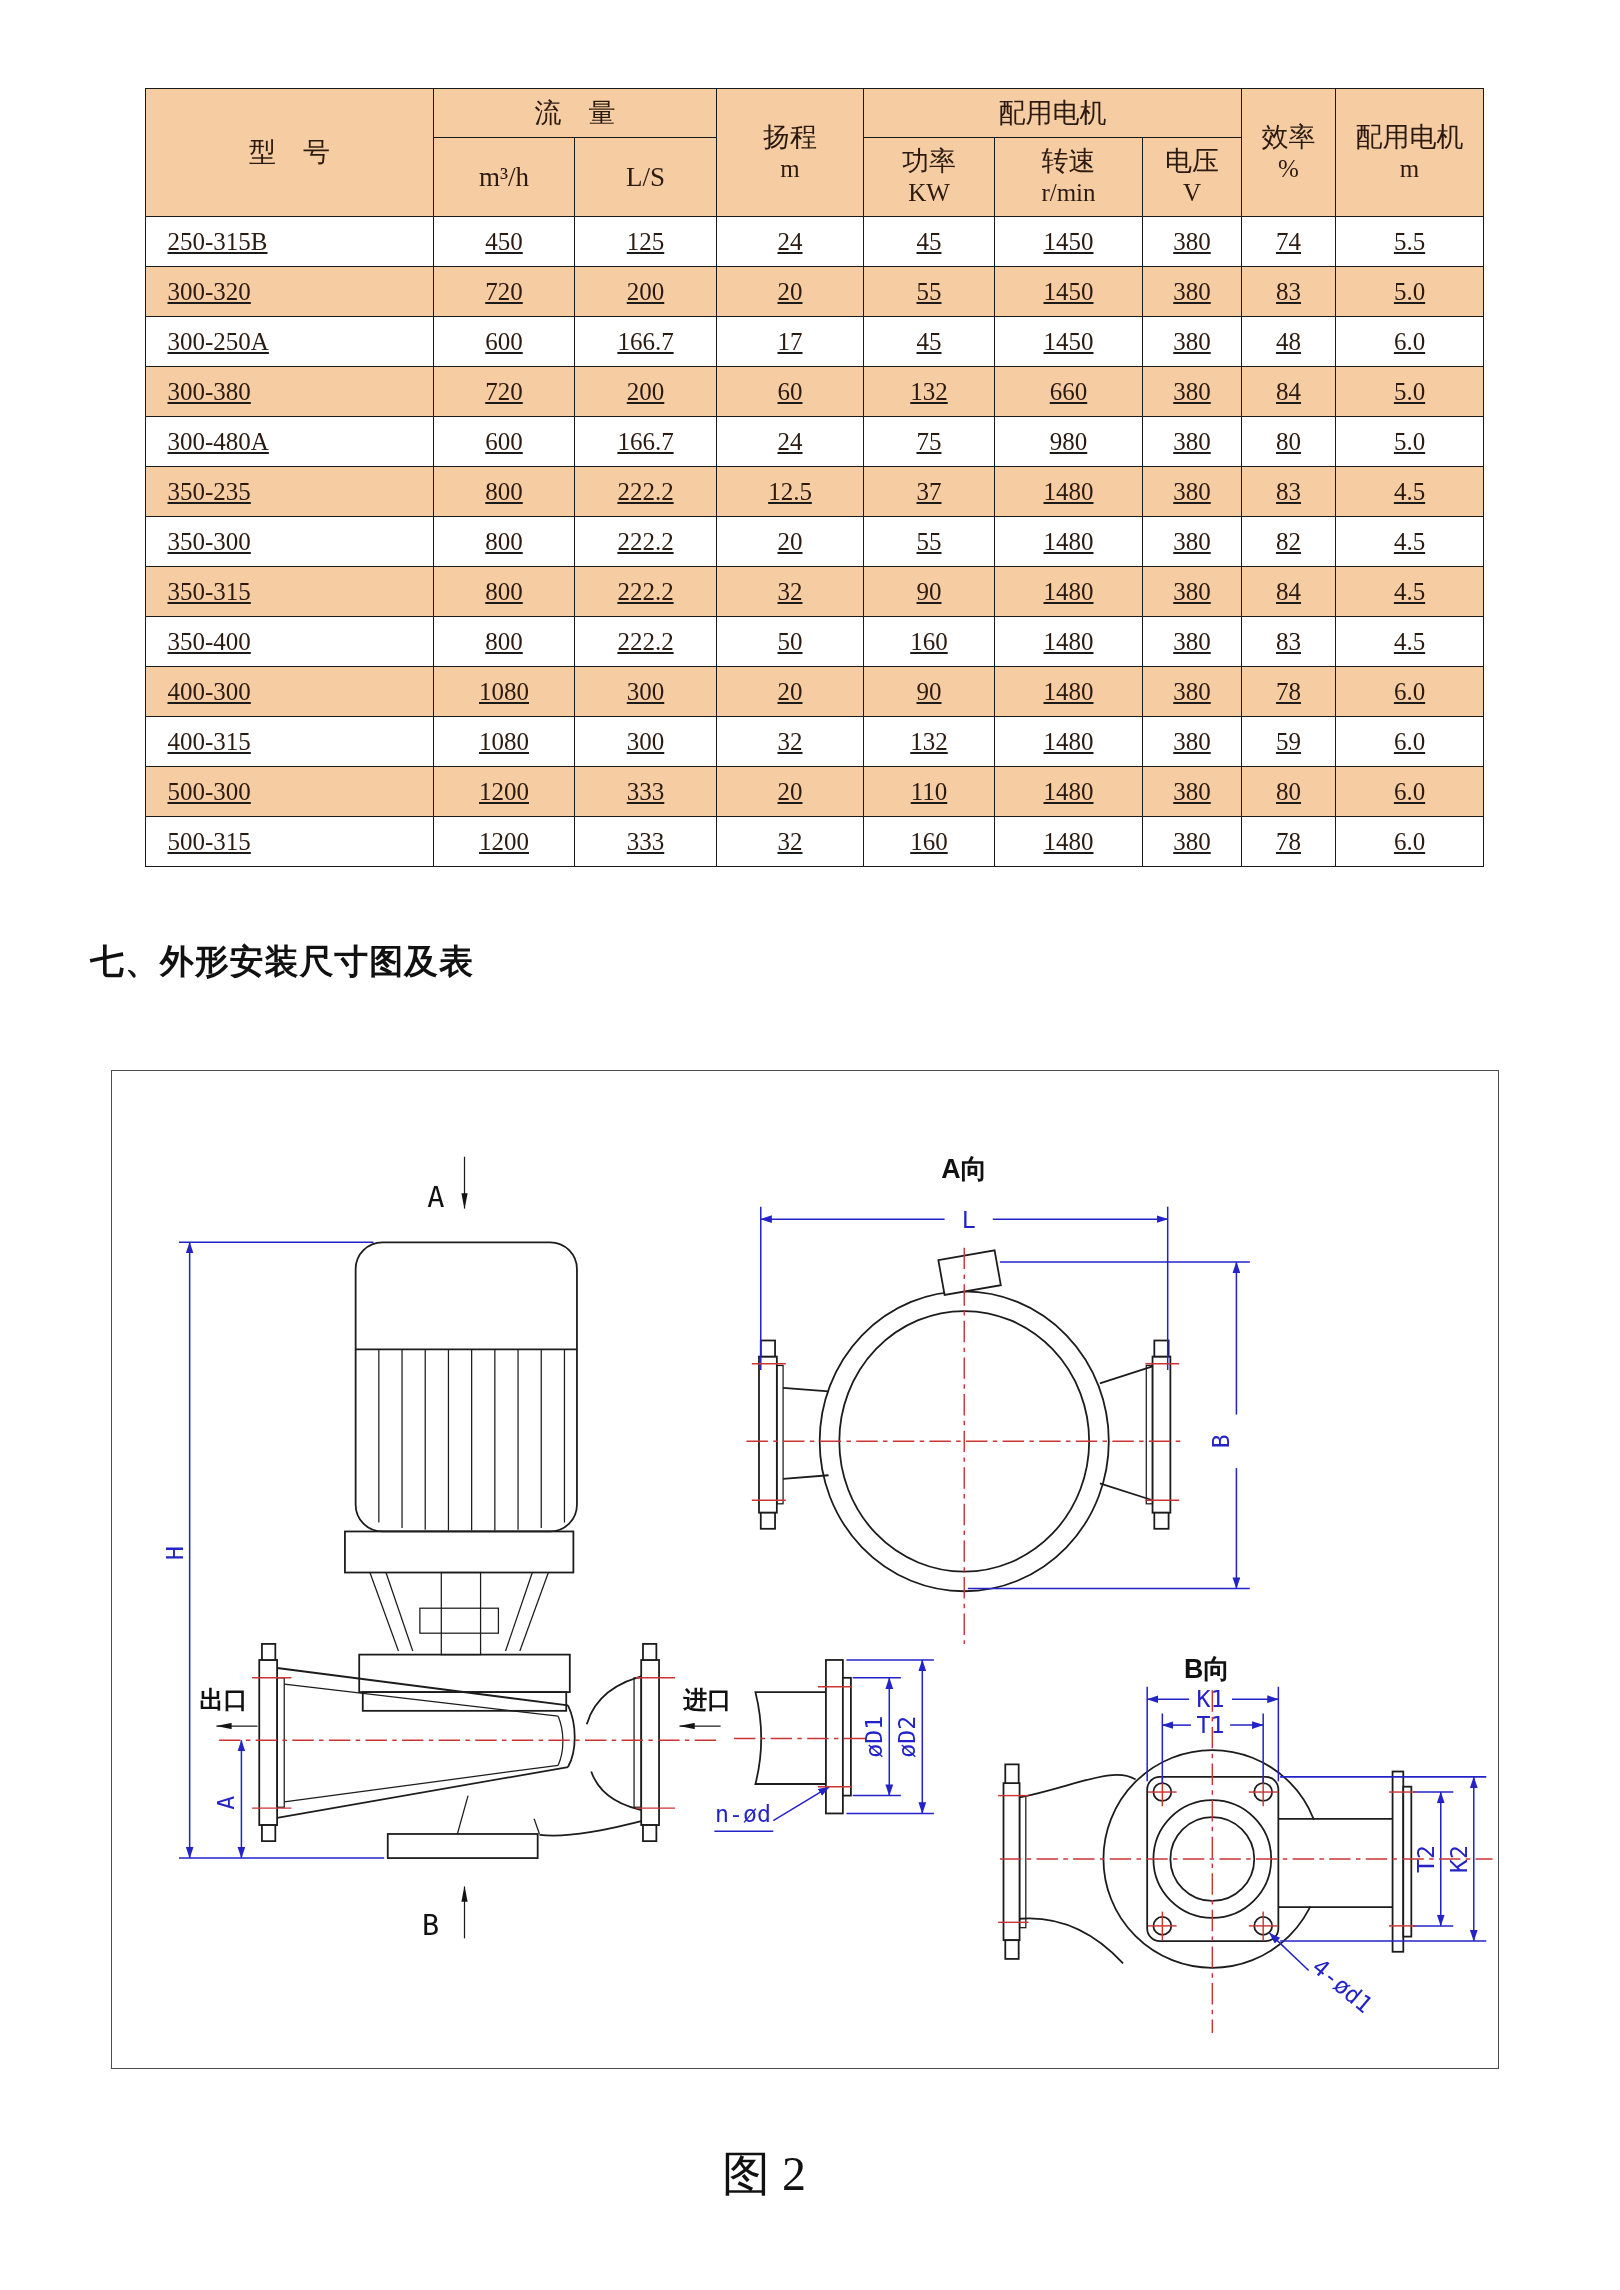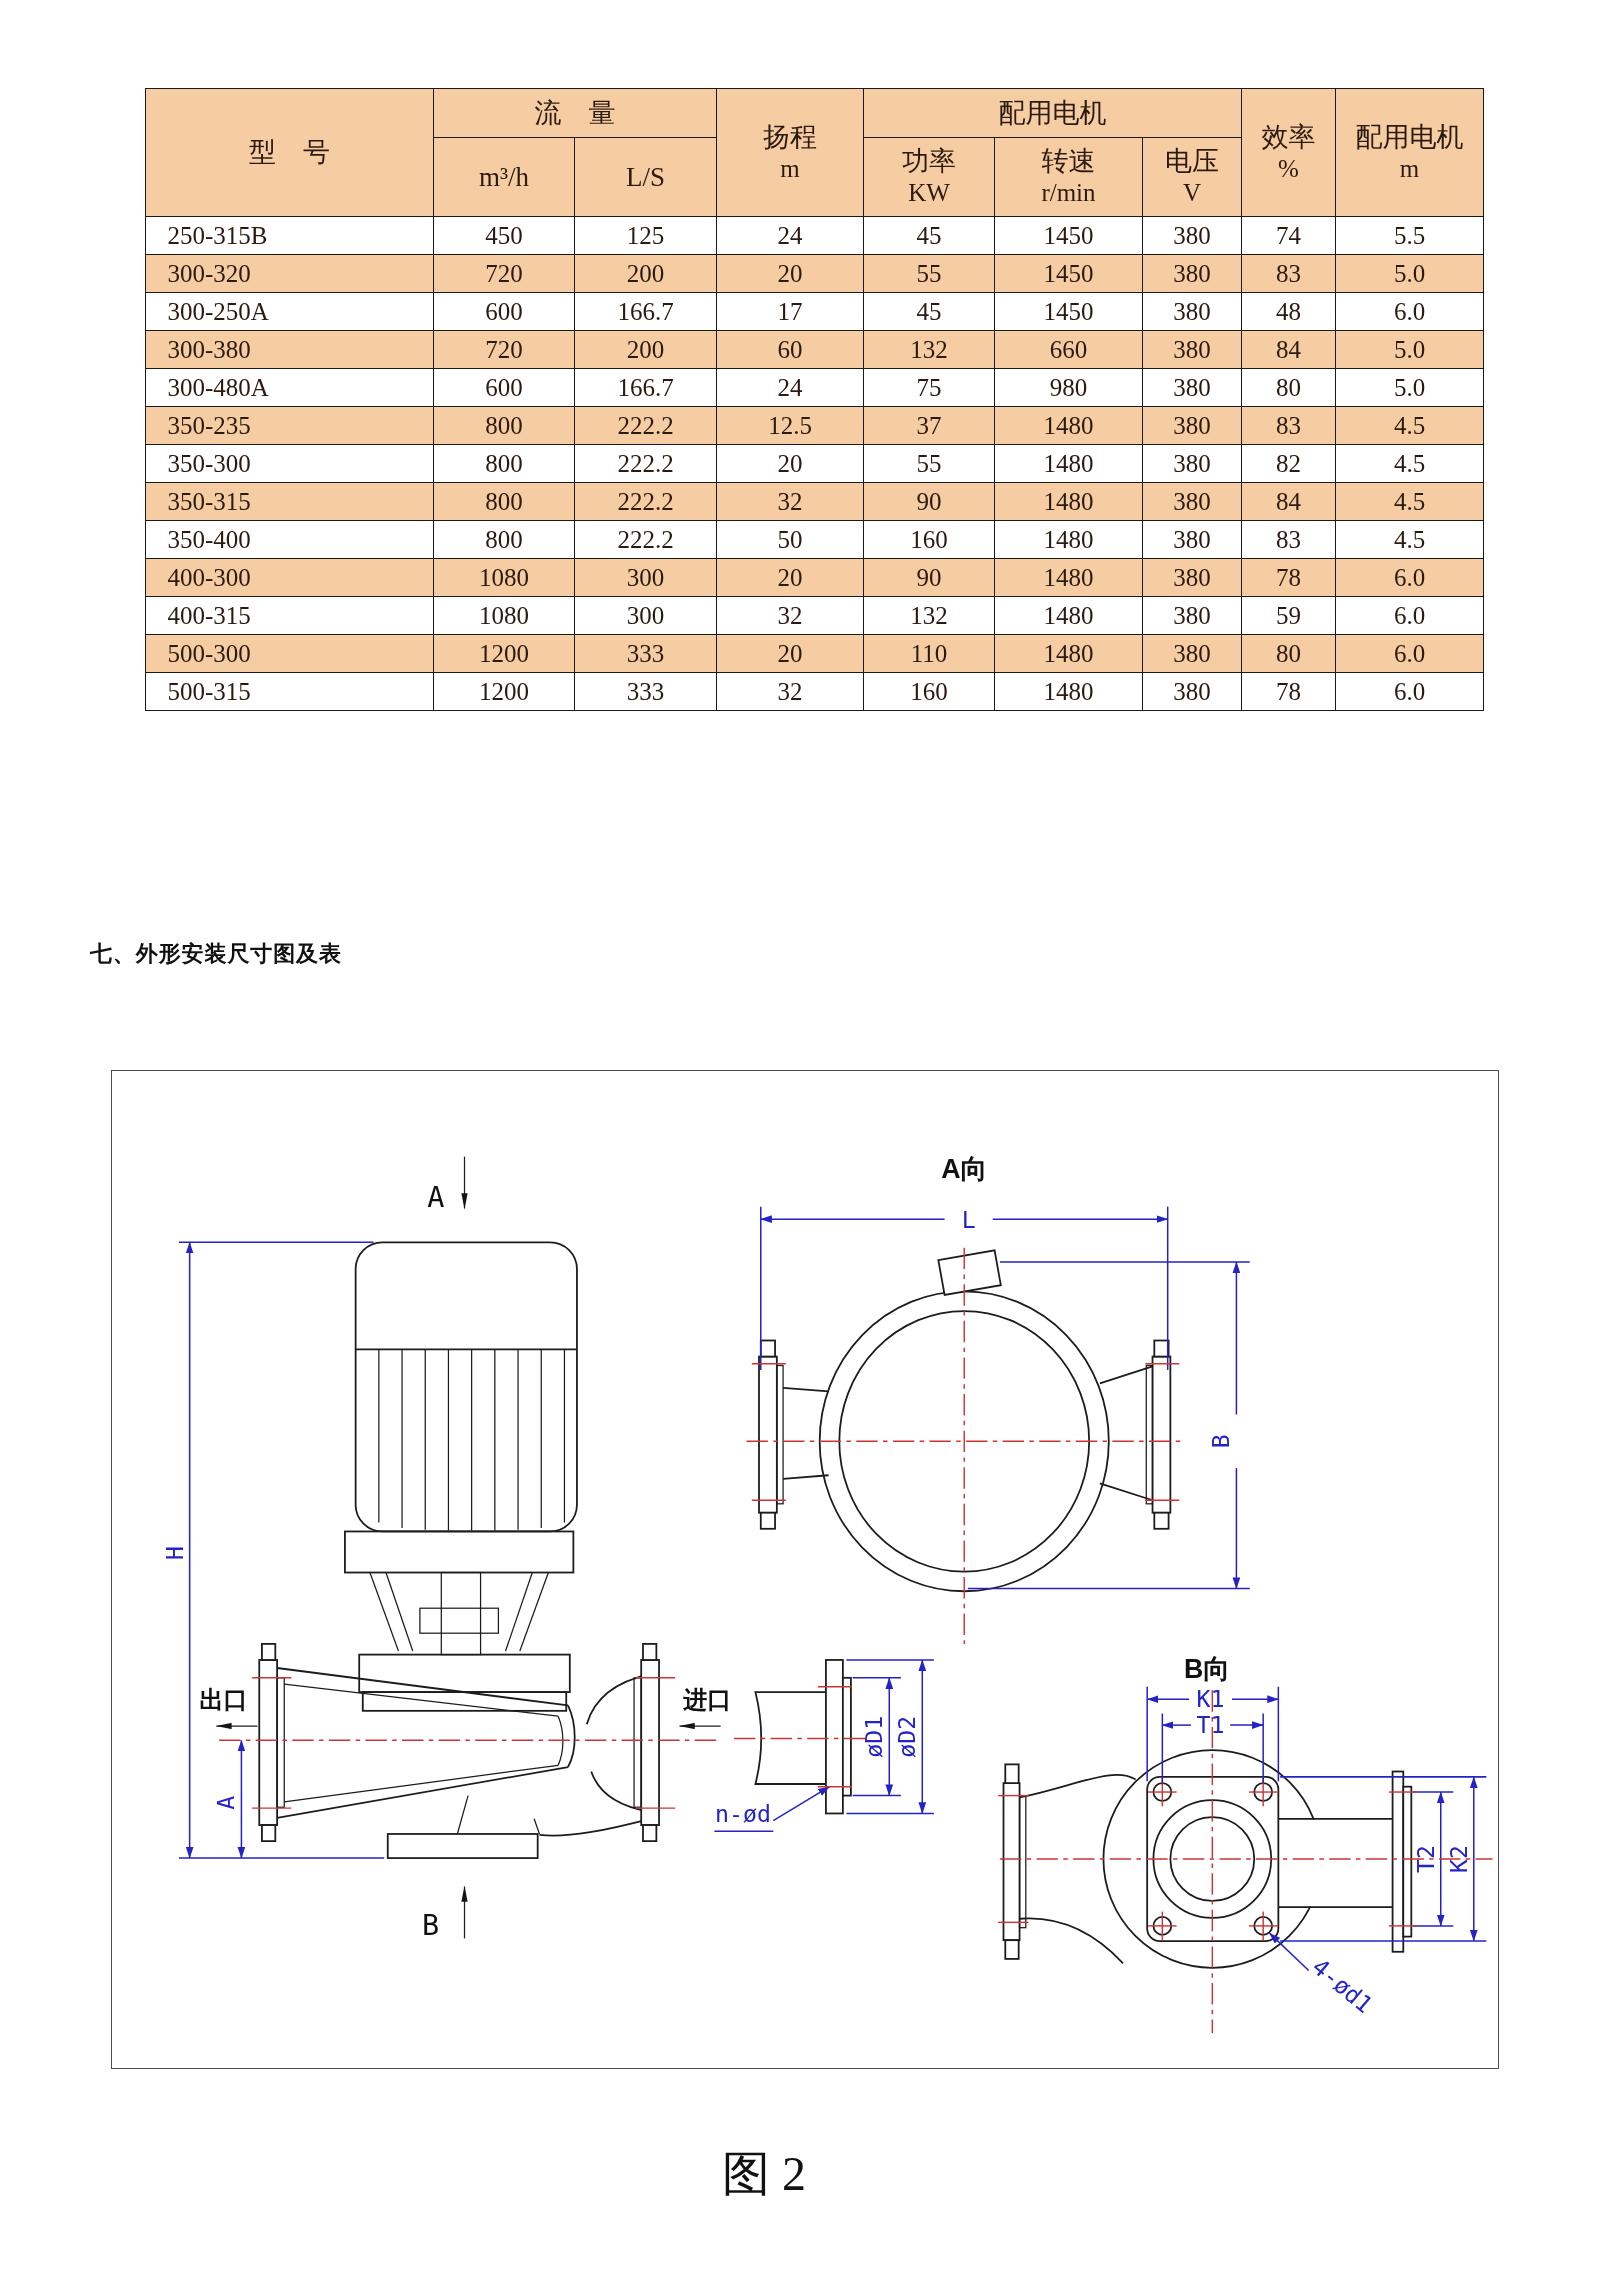--- a/index.html
+++ b/index.html
@@ -28,29 +28,29 @@
     font-size:25px;
     color:#2b1a10;
   }
   .spec-table thead th{
     background:var(--table-header-bg,#f6cda2);
     font-size:27px;
     line-height:1.22;
   }
   .spec-table thead tr.hr1 th{height:48px;}
   .spec-table thead tr.hr2 th{height:78px;}
-  .spec-table tbody tr{height:38px;}
+  .spec-table tbody tr{height:50px;text-decoration:underline;}
   .spec-table tbody tr:nth-child(even){background:var(--table-row-alt-bg,#f6cda2);}
   .spec-table td.model{text-align:left;padding-left:21.5px;}
   .unit{font-size:25px;}
   
   .section-heading{
     position:absolute;left:90px;top:939px;
     font-family:"Liberation Sans",sans-serif;
-    font-weight:bold;font-size:22px;color:#111;
+    font-weight:bold;font-size:34px;color:#111;
     letter-spacing:0.9px;
   }
   
   .diagram-box{
     position:absolute;left:111px;top:1070px;
     width:1388px;height:999px;
     border:1.8px solid #4d4d4d;
     background:#fff;
     box-sizing:border-box;
   }

